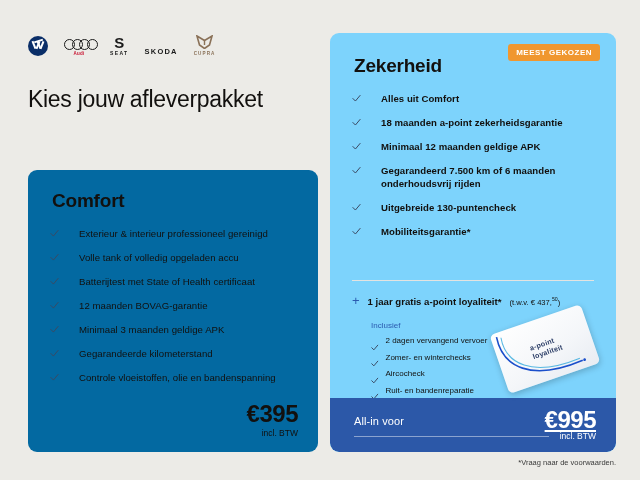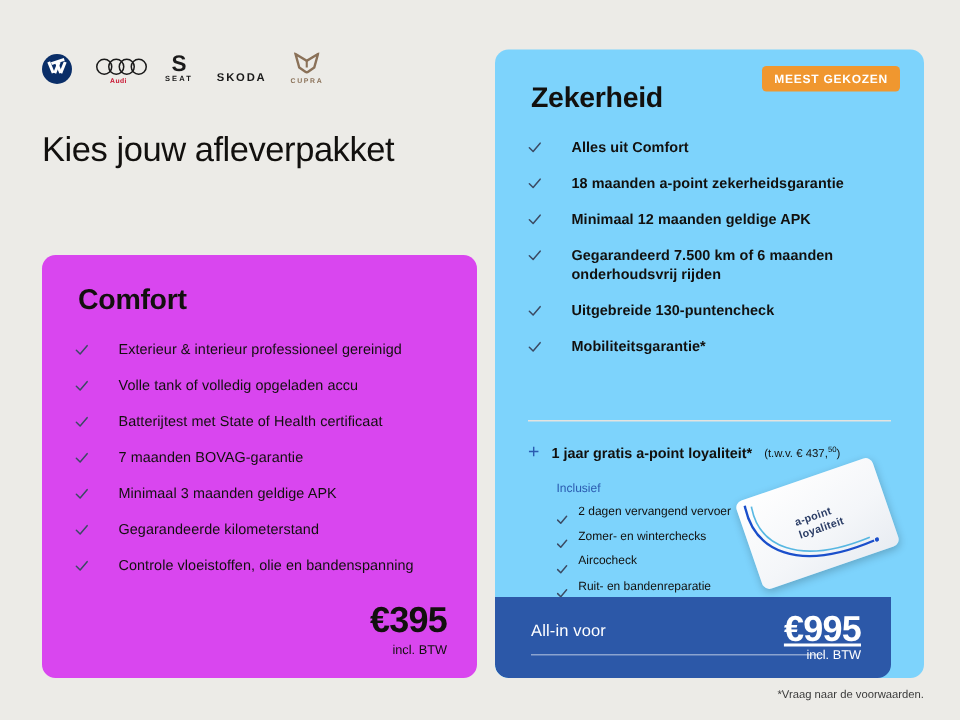--- a/index.html
+++ b/index.html
@@ -46,21 +46,21 @@
   
   .headline {
     position: absolute; left: 28px; top: 83px;
     font-size: 23px; line-height: 33px; color: #12100E;
     font-weight: 400; letter-spacing: -0.3px; max-width: 280px;
   }
 
   
   .card-left {
     position: absolute; left: 28px; top: 170px; width: 290px; height: 282px;
-    background: #d946ef; border-radius: 9px;
+    background: #0369a1; border-radius: 9px;
   }
   .card-right {
     position: absolute; left: 330px; top: 33px; width: 286px; height: 419px;
     background: #7dd3fc; border-radius: 9px; overflow: hidden;
   }
 
   .card-title {
     font-size: 19px; font-weight: 700; color: #12100E; letter-spacing: -0.2px;
   }
   .card-left .card-title { position: absolute; left: 24px; top: 20px; }
@@ -122,21 +122,21 @@
   }
   .loyalty-card .swoosh { position: absolute; inset: 0; }
   .loyalty-card .lc-text {
     position: absolute; left: 34px; top: 21px;
     font-size: 7.2px; font-weight: 700; line-height: 9px; color: #2B3D66;
     letter-spacing: .2px;
   }
 
   
   .price-bar {
-    position: absolute; left: 0; bottom: 0; width: 264px; height: 54px;
+    position: absolute; left: 0; bottom: 0; width: 286px; height: 54px;
     background: #2C58A8; border-radius: 0 0 9px 9px;
   }
   .price-bar .label {
     position: absolute; left: 24px; top: 17px;
     font-size: 11px; color: #FFFFFF; letter-spacing: .1px;
   }
   .price-bar .rule {
     position: absolute; left: 24px; top: 38px; width: 195px; height: 1px;
     background: rgba(255,255,255,0.45);
   }
@@ -236,21 +236,21 @@
         </span>
         <span class="txt">Batterijtest met State of Health certificaat</span>
       </div>
 
       <div class="feat">
         <span class="check">
           <svg width="9" height="9" viewBox="0 0 10 10">
               <path d="M1 5 L3.8 7.8 L9 1.6" fill="none" stroke="#3B4A63" stroke-width="1.1" stroke-linecap="round" stroke-linejoin="round"></path>
             </svg>
         </span>
-        <span class="txt">7 maanden BOVAG-garantie</span>
+        <span class="txt">12 maanden BOVAG-garantie</span>
       </div>
 
       <div class="feat">
         <span class="check">
           <svg width="9" height="9" viewBox="0 0 10 10">
               <path d="M1 5 L3.8 7.8 L9 1.6" fill="none" stroke="#3B4A63" stroke-width="1.1" stroke-linecap="round" stroke-linejoin="round"></path>
             </svg>
         </span>
         <span class="txt">Minimaal 3 maanden geldige APK</span>
       </div>

